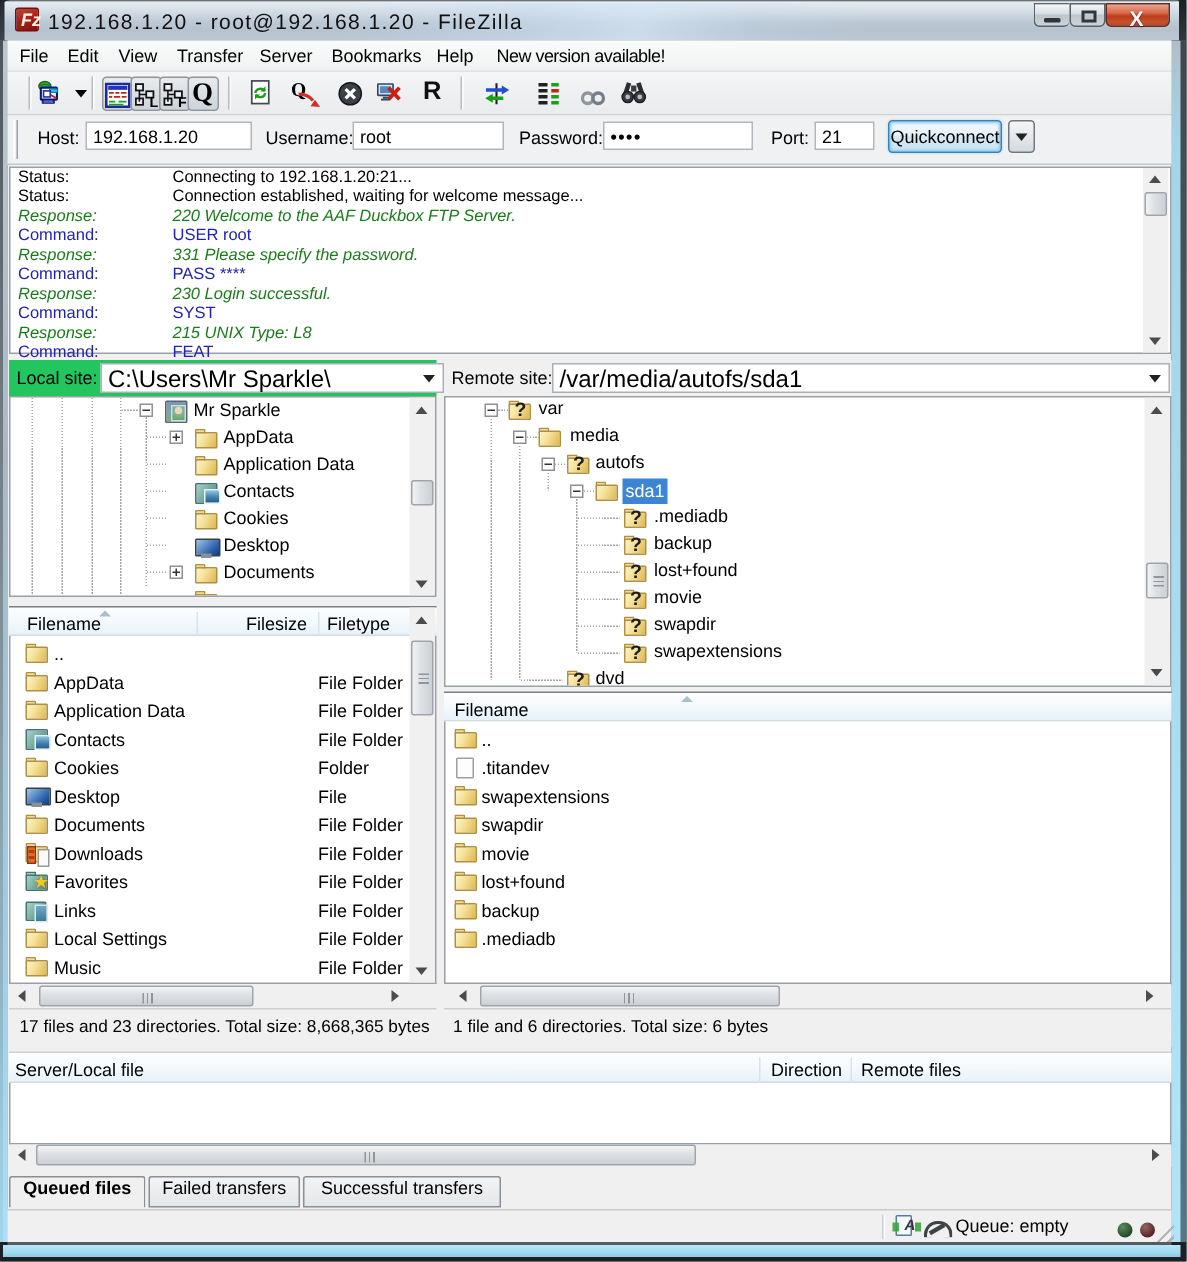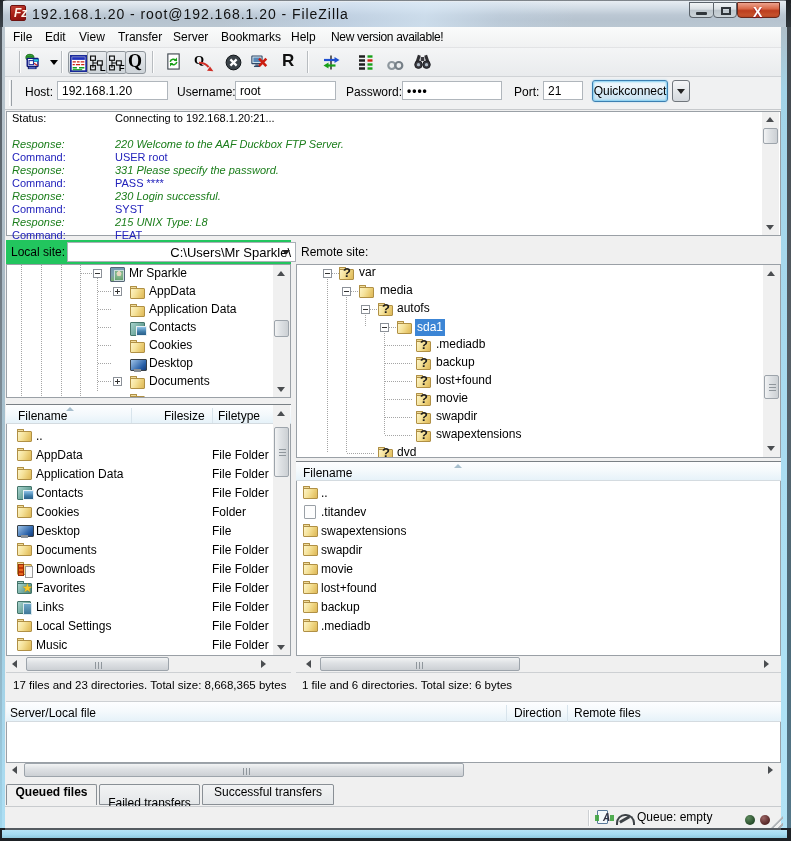--- a/index.html
+++ b/index.html
@@ -85,21 +85,21 @@
 .arr.dn { border-left:4px solid transparent; border-right:4px solid transparent; border-top:5px solid #4a4d50; }
 .arr.lf { border-top:4px solid transparent; border-bottom:4px solid transparent; border-right:5px solid #4a4d50; }
 .arr.rt { border-top:4px solid transparent; border-bottom:4px solid transparent; border-left:5px solid #4a4d50; }
 .grip3 { position:absolute; width:7px; height:7px;
   background:repeating-linear-gradient(180deg,#8f969c 0 1px,transparent 1px 3px); }
 .grip3h { position:absolute; width:7px; height:7px;
   background:repeating-linear-gradient(90deg,#8f969c 0 1px,transparent 1px 3px); }
 
 
 .sitebar-label { position:absolute; top:5px; font-size:12px; }
-.combo { position:absolute; top:2px; height:20px; background:#fff; border:1px solid #aab0b6; font-size:13px; padding:2px 4px;text-align:right; }
+.combo { position:absolute; top:2px; height:20px; background:#fff; border:1px solid #aab0b6; font-size:16px; padding:2px 4px; }
 .combo i { position:absolute; right:5px; top:7px; border-left:4px solid transparent; border-right:4px solid transparent; border-top:5px solid #222; }
 
 
 .pane { position:absolute; background:#fff; border:1px solid #9aa0a6; overflow:hidden; }
 .trow { position:absolute; height:18px; font-size:12px; white-space:pre; }
 .lrow { position:absolute; height:19px; font-size:12px; white-space:pre; }
 
 
 .fo { position:absolute; width:15px; height:13px; }
 .fo b { position:absolute; left:0; top:0px; width:7px; height:4px; background:#f0dc9a; border:1px solid #b09045; border-bottom:none; border-radius:1px 1px 0 0; }
@@ -310,20 +310,21 @@
 <label style="left:509px">Port:</label>
 <input class="qcin" style="left: 538px; width: 40px;" value="21">
 <div id="qcbtn">Quickconnect</div>
 <div id="qcdrop">
       <i></i>
     </div>
 </div>
 
 <div id="logpane">
 <div class="logline c-st" style="top:0px"><span class="lt">Status:</span>Connecting to 192.168.1.20:21...</div>
+<div class="logline c-st" style="top:13px"><span class="lt">Status:</span>Connection established, waiting for welcome message...</div>
 <div class="logline c-rs" style="top:26px"><span class="lt">Response:</span>220 Welcome to the AAF Duckbox FTP Server.</div>
 <div class="logline c-cm" style="top:39px"><span class="lt">Command:</span>USER root</div>
 <div class="logline c-rs" style="top:52px"><span class="lt">Response:</span>331 Please specify the password.</div>
 <div class="logline c-cm" style="top:65px"><span class="lt">Command:</span>PASS ****</div>
 <div class="logline c-rs" style="top:78px"><span class="lt">Response:</span>230 Login successful.</div>
 <div class="logline c-cm" style="top:91px"><span class="lt">Command:</span>SYST</div>
 <div class="logline c-rs" style="top:104px"><span class="lt">Response:</span>215 UNIX Type: L8</div>
 <div class="logline c-cm" style="top:117px"><span class="lt">Command:</span>FEAT</div>
 <div class="sbv" style="left:755px;top:0px;height:123px">
 <div class="arr up" style="left:4px;top:5px"></div>
@@ -331,20 +332,21 @@
 <div class="arr dn" style="left:4px;top:113px"></div>
 </div>
 </div>
 
 <div id="localbar" class="abs" style="left:6px;top:240px;width:285px;height:24px;background:#22c55e">
 <span class="sitebar-label" style="left:5px">Local site:</span>
 <div class="combo" style="left:61px;width:229px">C:\Users\Mr Sparkle\<i></i></div>
 </div>
 <div id="remotebar" class="abs" style="left:296px;top:240px;width:485px;height:24px;background:#f0f0f0">
 <span class="sitebar-label" style="left:5px">Remote site:</span>
+<div class="combo" style="left:72px;width:412px">/var/media/autofs/sda1<i></i></div>
 </div>
 
 <div id="localtree" class="pane" style="left:6px;top:264px;width:285px;height:134px">
 <div class="vdot" style="left:14px;top:0;height:132px"></div>
 <div class="vdot" style="left:34px;top:0;height:132px"></div>
 <div class="vdot" style="left:54px;top:0;height:132px"></div>
 <div class="vdot" style="left:73px;top:0;height:132px"></div>
 <div class="vdot" style="left:90px;top:13px;height:113px"></div>
 <div class="hdot" style="left:74px;top:8px;width:14px"></div>
 <div class="hdot" style="left:91px;top:26px;width:13px"></div>
@@ -648,21 +650,21 @@
 </div>
 <div class="pane" style="left:6px;top:722px;width:775px;height:41px;border-top:none"></div>
 <div class="sbh" style="left:6px;top:763px;width:775px">
 <div class="arr lf" style="left:6px;top:3px"></div>
 <div class="sbthumbh" style="left:18px;top:0px;width:440px;height:14px">
         <div class="grip3h" style="left:218px;top:4px"></div>
       </div>
 <div class="arr rt" style="left:762px;top:3px"></div>
 </div>
 <div class="tab active" style="left:6px;width:91px"><span style="position:relative;top:0px">Queued files</span></div>
-<div class="tab" style="left:99px;width:101px"><span style="position:relative;top:11px">Failed transfers</span></div>
+<div class="tab" style="left:99px;width:101px"><span style="position:relative;top:0px">Failed transfers</span></div>
 <div class="tab" style="left:202px;width:132px"><span style="position:relative;top:0px">Successful transfers</span></div>
 </div>
 
 <div id="statusbar">
 <div style="position:absolute;left:583px;top:3px;width:1px;height:16px;background:#cdd0d3;box-shadow:1px 0 0 #fff"></div>
 <span class="ic-qact" style="left:589px;top:3px;position:absolute"></span>
 <span class="ic-speed" style="left:610px;top:3px;position:absolute"></span>
 <span style="position:absolute;left:632px;top:3px">Queue: empty</span>
 <div class="led" style="left:740px;background:radial-gradient(circle at 35% 30%,#5d8a5d,#264a2a 70%)"></div>
 <div class="led" style="left:755px;background:radial-gradient(circle at 35% 30%,#9a6464,#552626 70%)"></div>

